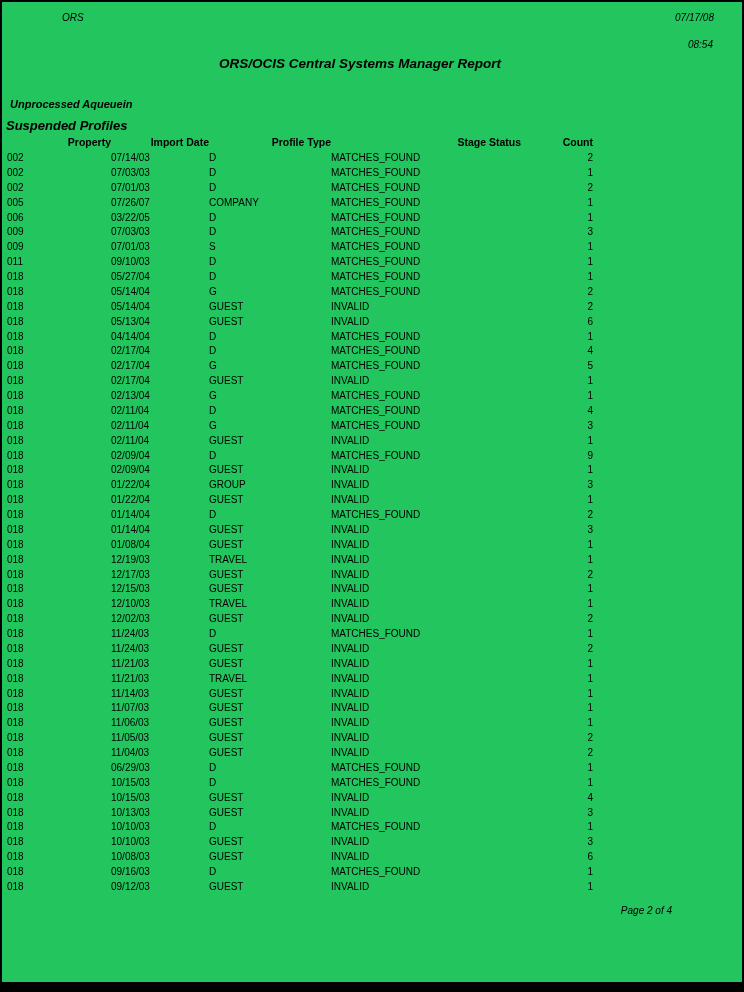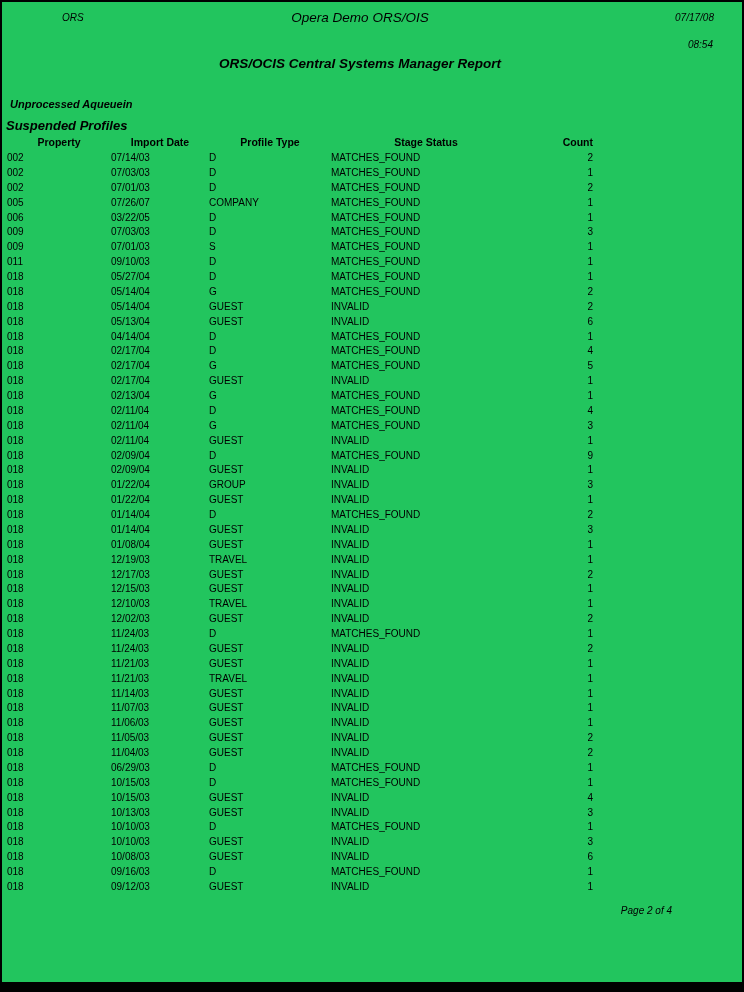--- a/index.html
+++ b/index.html
@@ -44,21 +44,21 @@
   }
   .section-suspended {
     position: absolute; left: 4px; top: 116px;
     font-size: 13px; font-style: italic; font-weight: bold;
   }
   table.report {
     position: absolute; left: 5px; top: 134px; width: 586px;
     border-collapse: collapse; table-layout: fixed;
   }
   table.report th {
-    font-size: 10.5px; font-weight: bold; text-align: center;
+    font-size: 10.5px; font-weight: bold; text-align: right;
     height: 16px; padding: 0; vertical-align: top; line-height: 13px;
     white-space: nowrap; overflow: hidden;
   }
   table.report td {
     font-size: 10px; font-weight: normal; text-align: left;
     height: 14.88px; padding: 0; vertical-align: top; line-height: 12.5px;
     white-space: nowrap; overflow: hidden;
   }
   table.report th:last-child,
   table.report td:last-child { text-align: right; }
@@ -71,21 +71,20 @@
     width: 100%; height: 8px; background: #000000;
   }
 </style>
 </head>
 <body>
 
 <div class="page">
 
   <span class="hdr-left">ORS</span>
 
-  <span class="hdr-center">Opera Demo ORS/OIS</span>
 
   <span class="hdr-date">07/17/08</span>
 
   <span class="hdr-time">08:54</span>
 
   <div class="report-title">ORS/OCIS Central Systems Manager Report</div>
 
   <div class="section-unprocessed">Unprocessed Aqueuein</div>
 
   <div class="section-suspended">Suspended Profiles</div>

